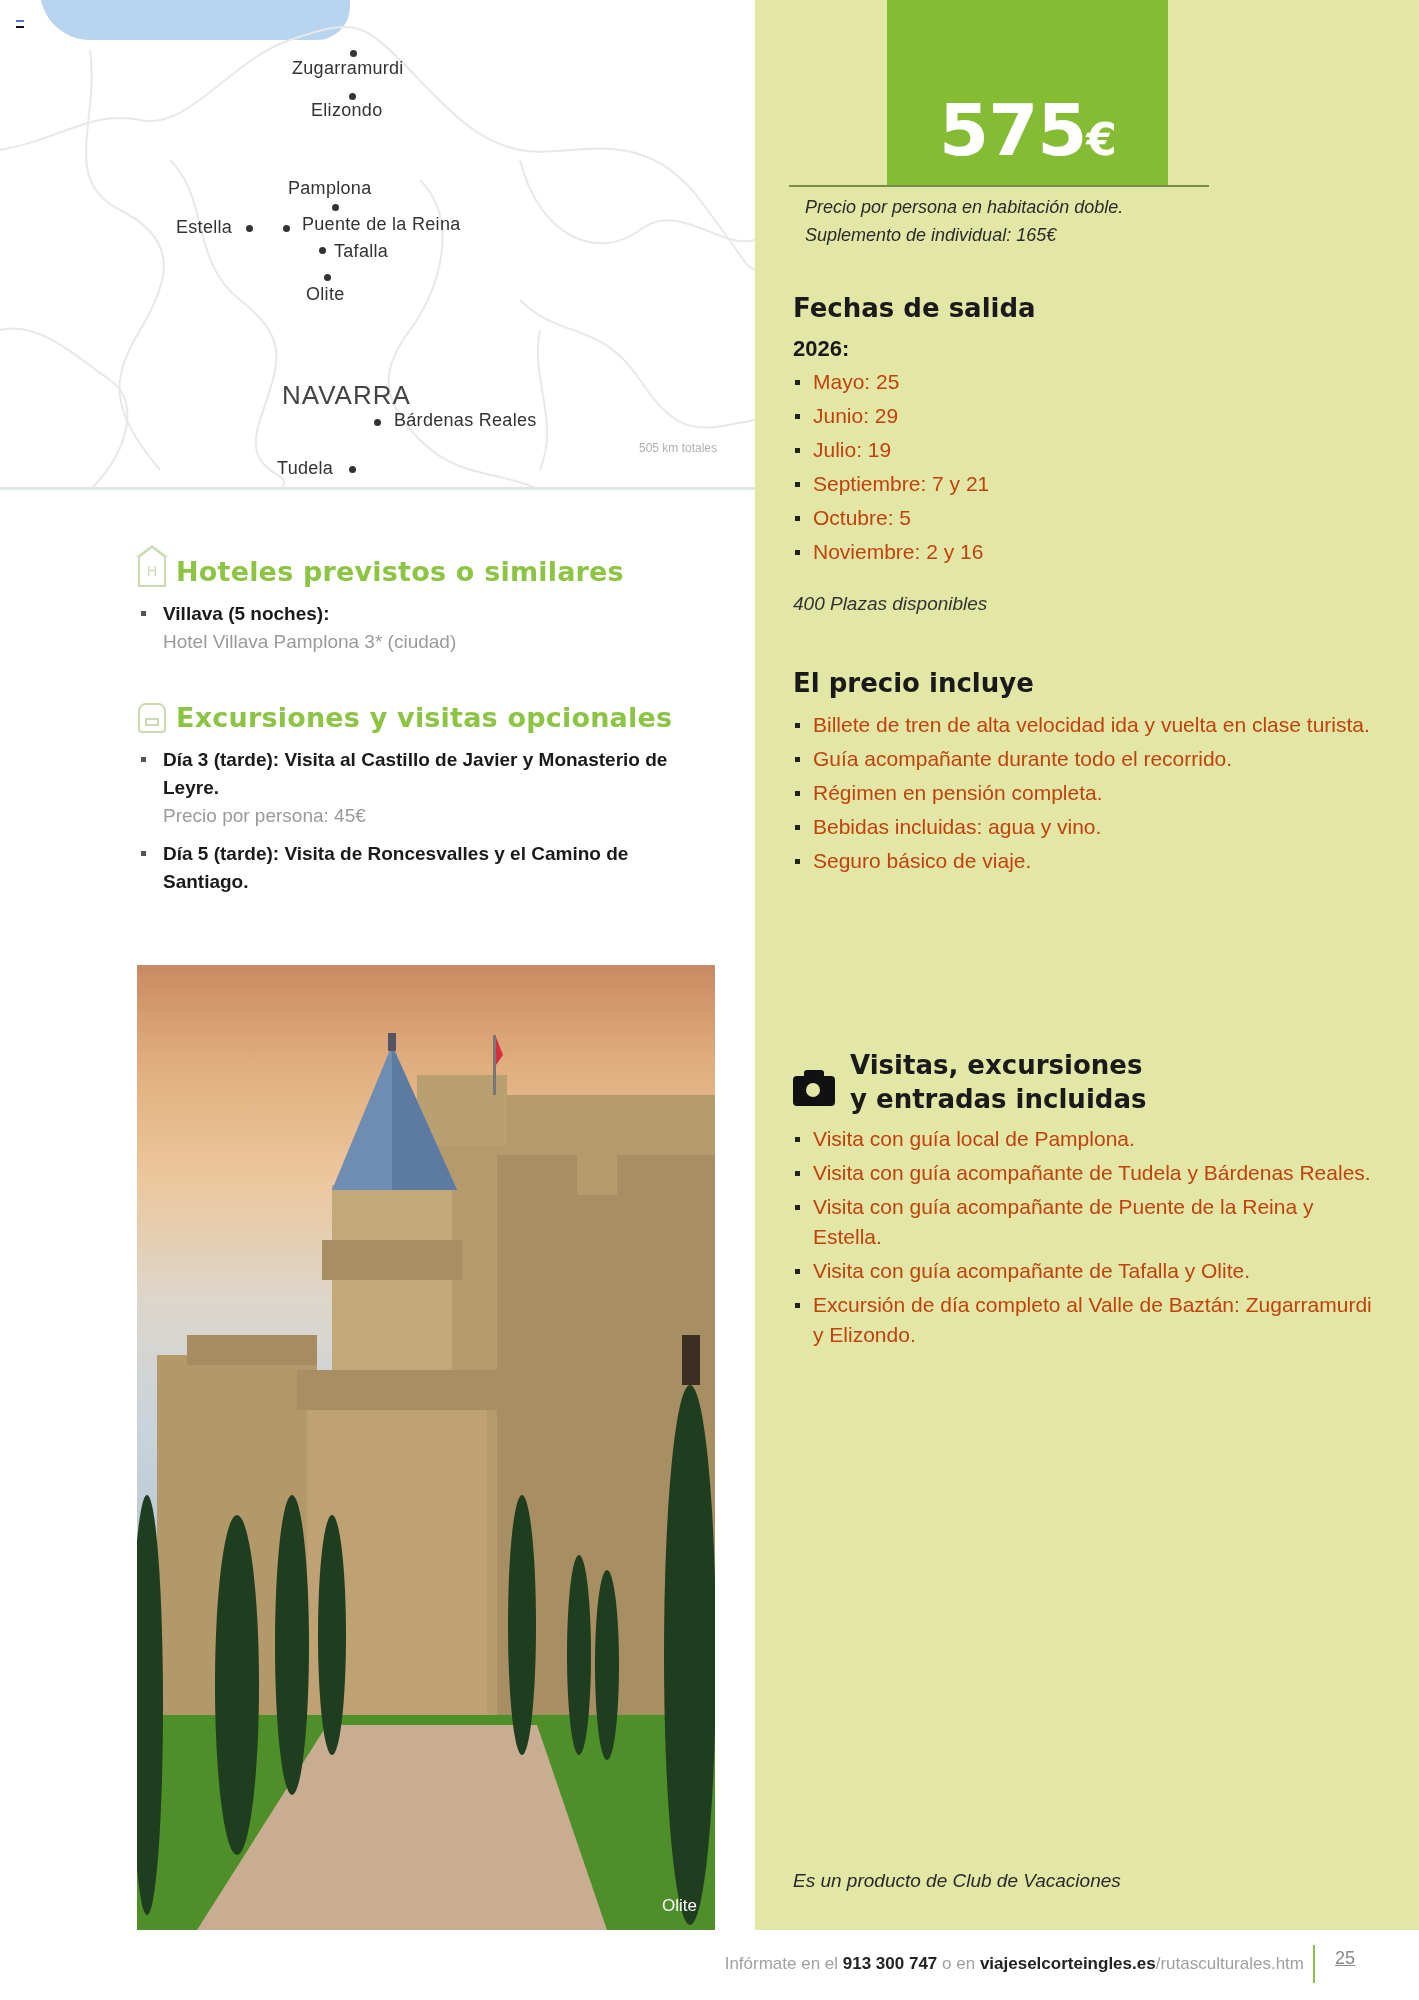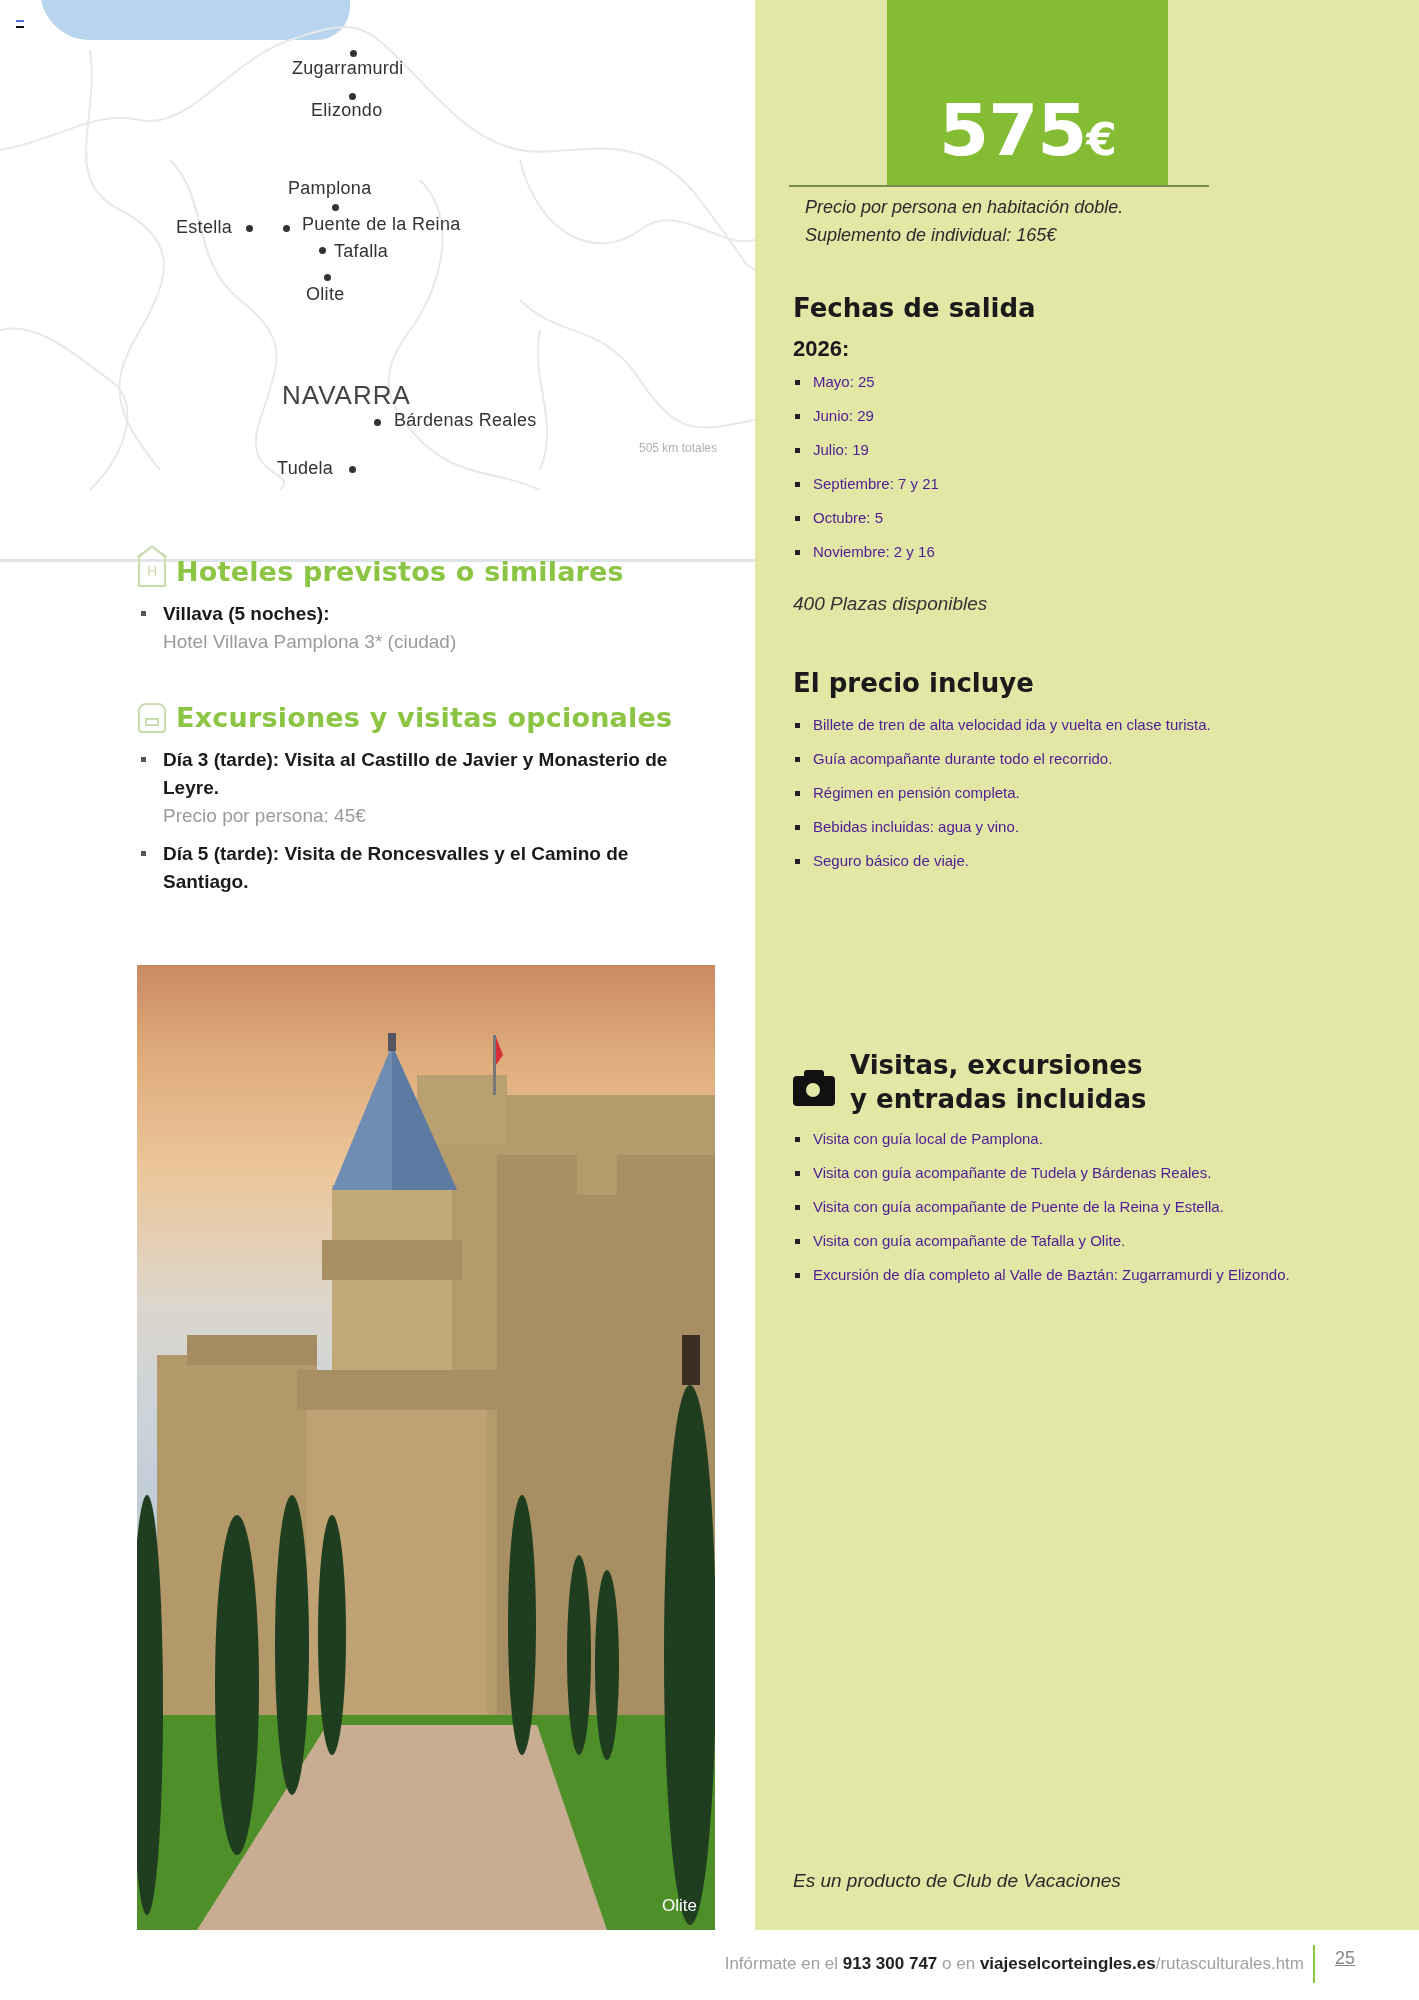--- a/index.html
+++ b/index.html
@@ -1,21 +1,21 @@
 <!DOCTYPE html>
 <html><head>
 <meta charset="utf-8">
 <style>
   * { box-sizing: border-box; margin: 0; padding: 0; }
   html, body { width: 1419px; height: 2000px; background: #ffffff; overflow: hidden; }
   body { position: relative; font-family: "Liberation Sans", sans-serif; color: #1f1f1f; }
 
   
   .map {
-    position: absolute; left: 0; top: 0; width: 755px; height: 562px;
+    position: absolute; left: 0; top: 0; width: 755px; height: 490px;
     background: #ffffff; border-bottom: 3px solid #dfe6e9; overflow: hidden;
   }
   .map svg.borders { position: absolute; left: 0; top: 0; }
   .map .sea {
     position: absolute; left: 40px; top: -10px; width: 310px; height: 50px;
     background: #b8d4ee; border-radius: 0 0 60px 90px;
   }
   .map .legend-mark {
     position: absolute; left: 16px; top: 20px; width: 8px; height: 8px;
     background: linear-gradient(#5a6fd6 0 30%, #ffffff 30% 45%, #d43a3a 45% 55%, #ffffff 55% 70%, #111 70% 100%);
@@ -82,21 +82,21 @@
   .price-note {
     position: absolute; left: 50px; top: 193px; font-style: italic; font-size: 18px; line-height: 28px; color: #2a2a2a;
   }
 
   .r-title {
     position: absolute; left: 38px; font-family: "DejaVu Sans", sans-serif; font-weight: bold;
     font-size: 26px; color: #1a1a1a;
   }
   .r-year { position: absolute; left: 38px; font-weight: bold; font-size: 22px; color: #1a1a1a; }
   .r-list { position: absolute; left: 38px; width: 590px; list-style: none; }
-  .r-list li { position: relative; padding-left: 20px; font-size: 15px; line-height: 30px; color: #4c1d95; }
+  .r-list li { position: relative; padding-left: 20px; font-size: 21px; line-height: 30px; color: #c2410c; }
   .r-list li::before {
     content: ""; position: absolute; left: 2px; top: 13px; width: 5px; height: 5px; background: #222;
   }
   .r-list.dates li { margin-bottom: 4px; }
   .r-list.spaced li { margin-bottom: 4px; }
   .plazas { position: absolute; left: 38px; font-style: italic; font-size: 19px; color: #333; }
   .camera {
     position: absolute; left: 38px; top: 1076px; width: 42px; height: 30px; background: #111; border-radius: 4px;
   }
   .camera::before {

